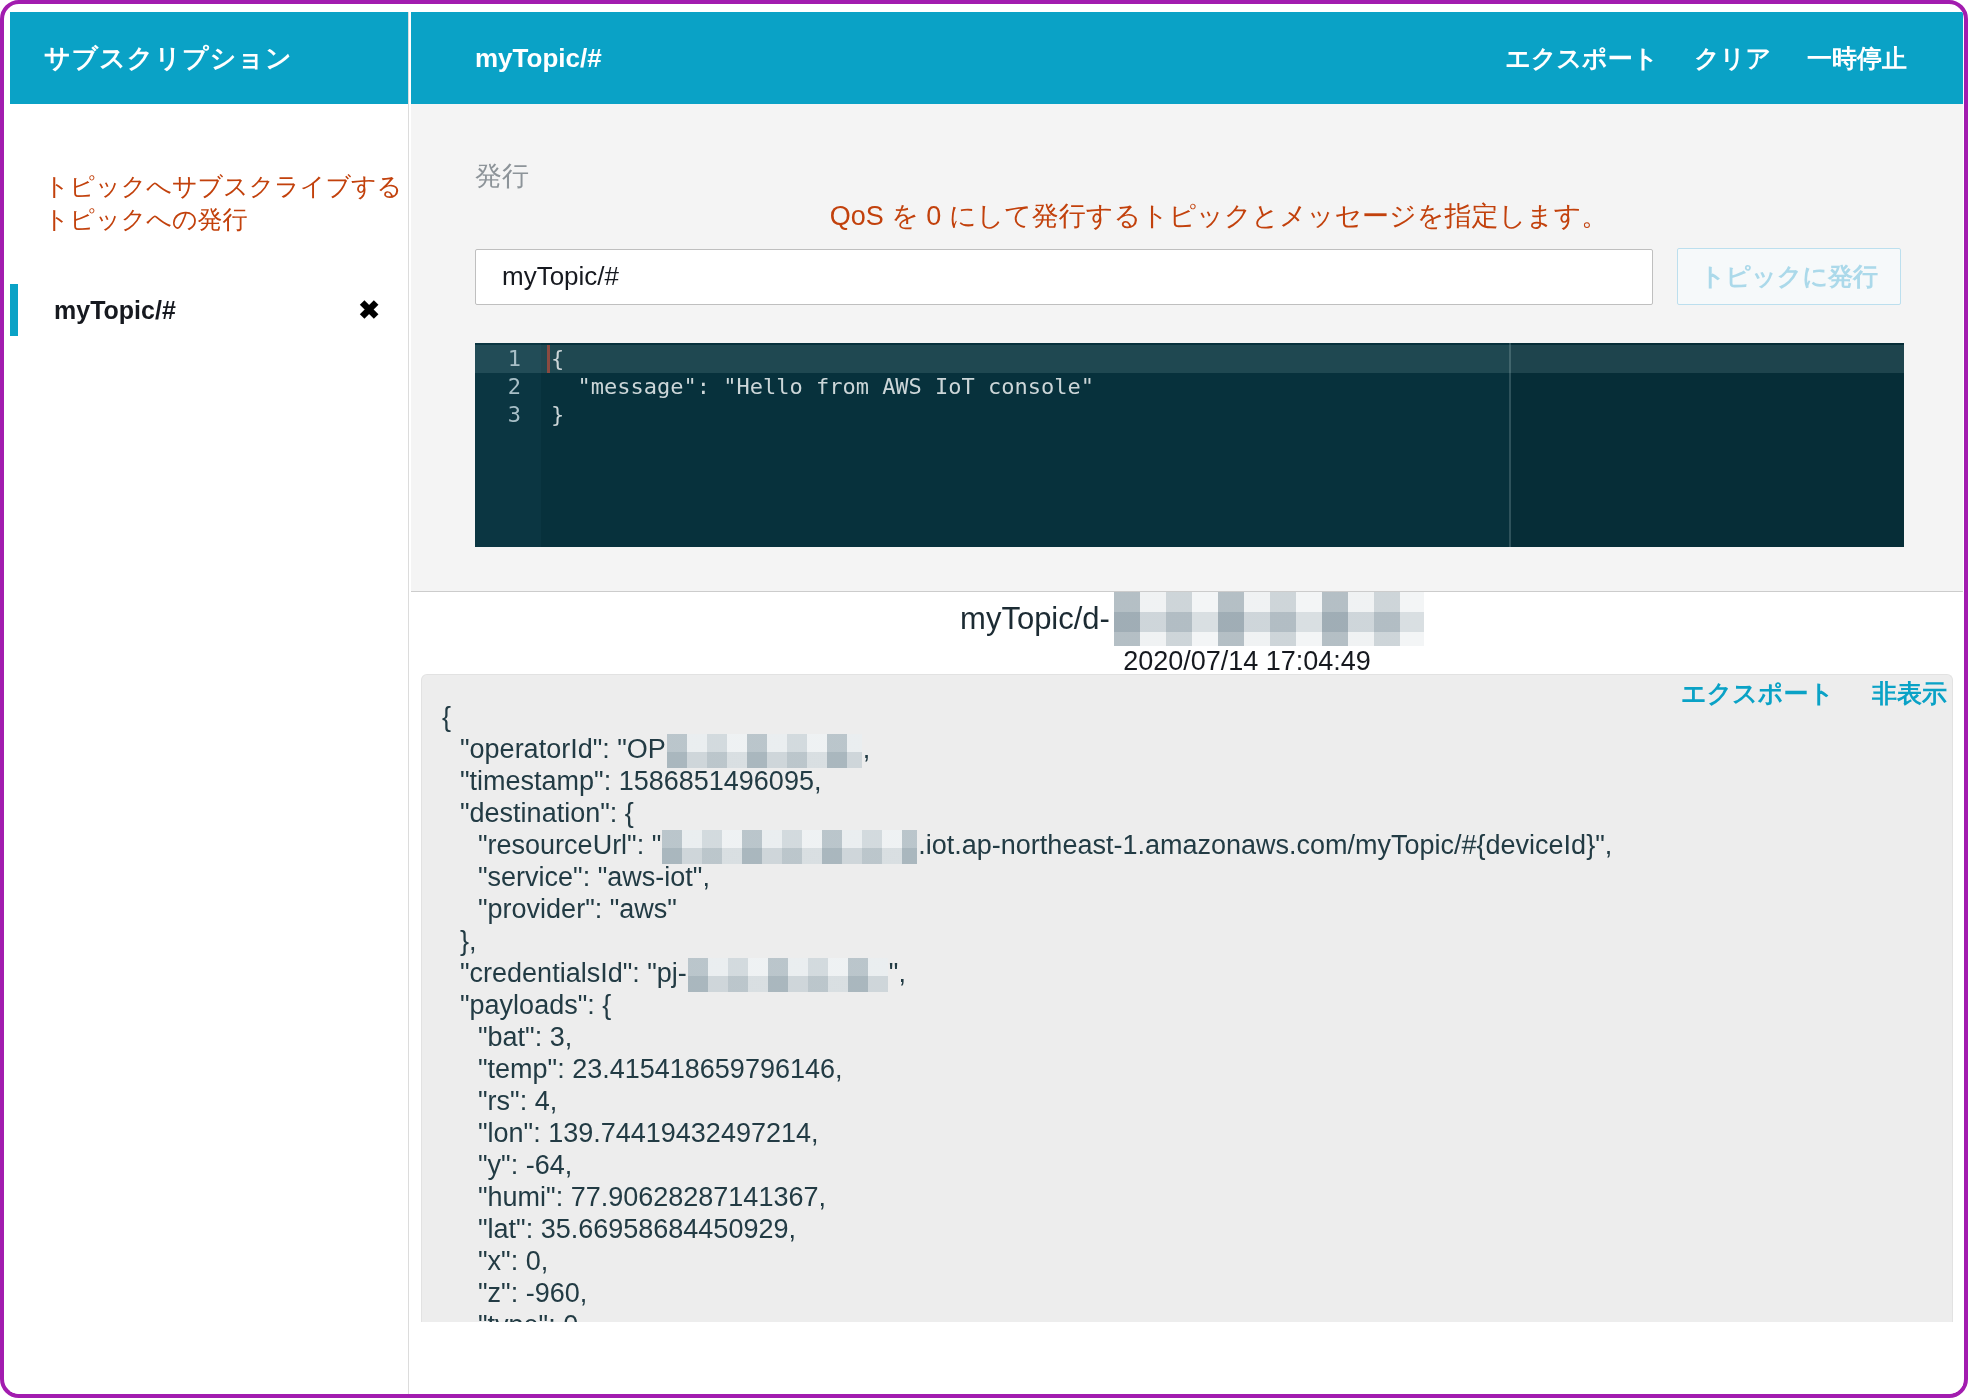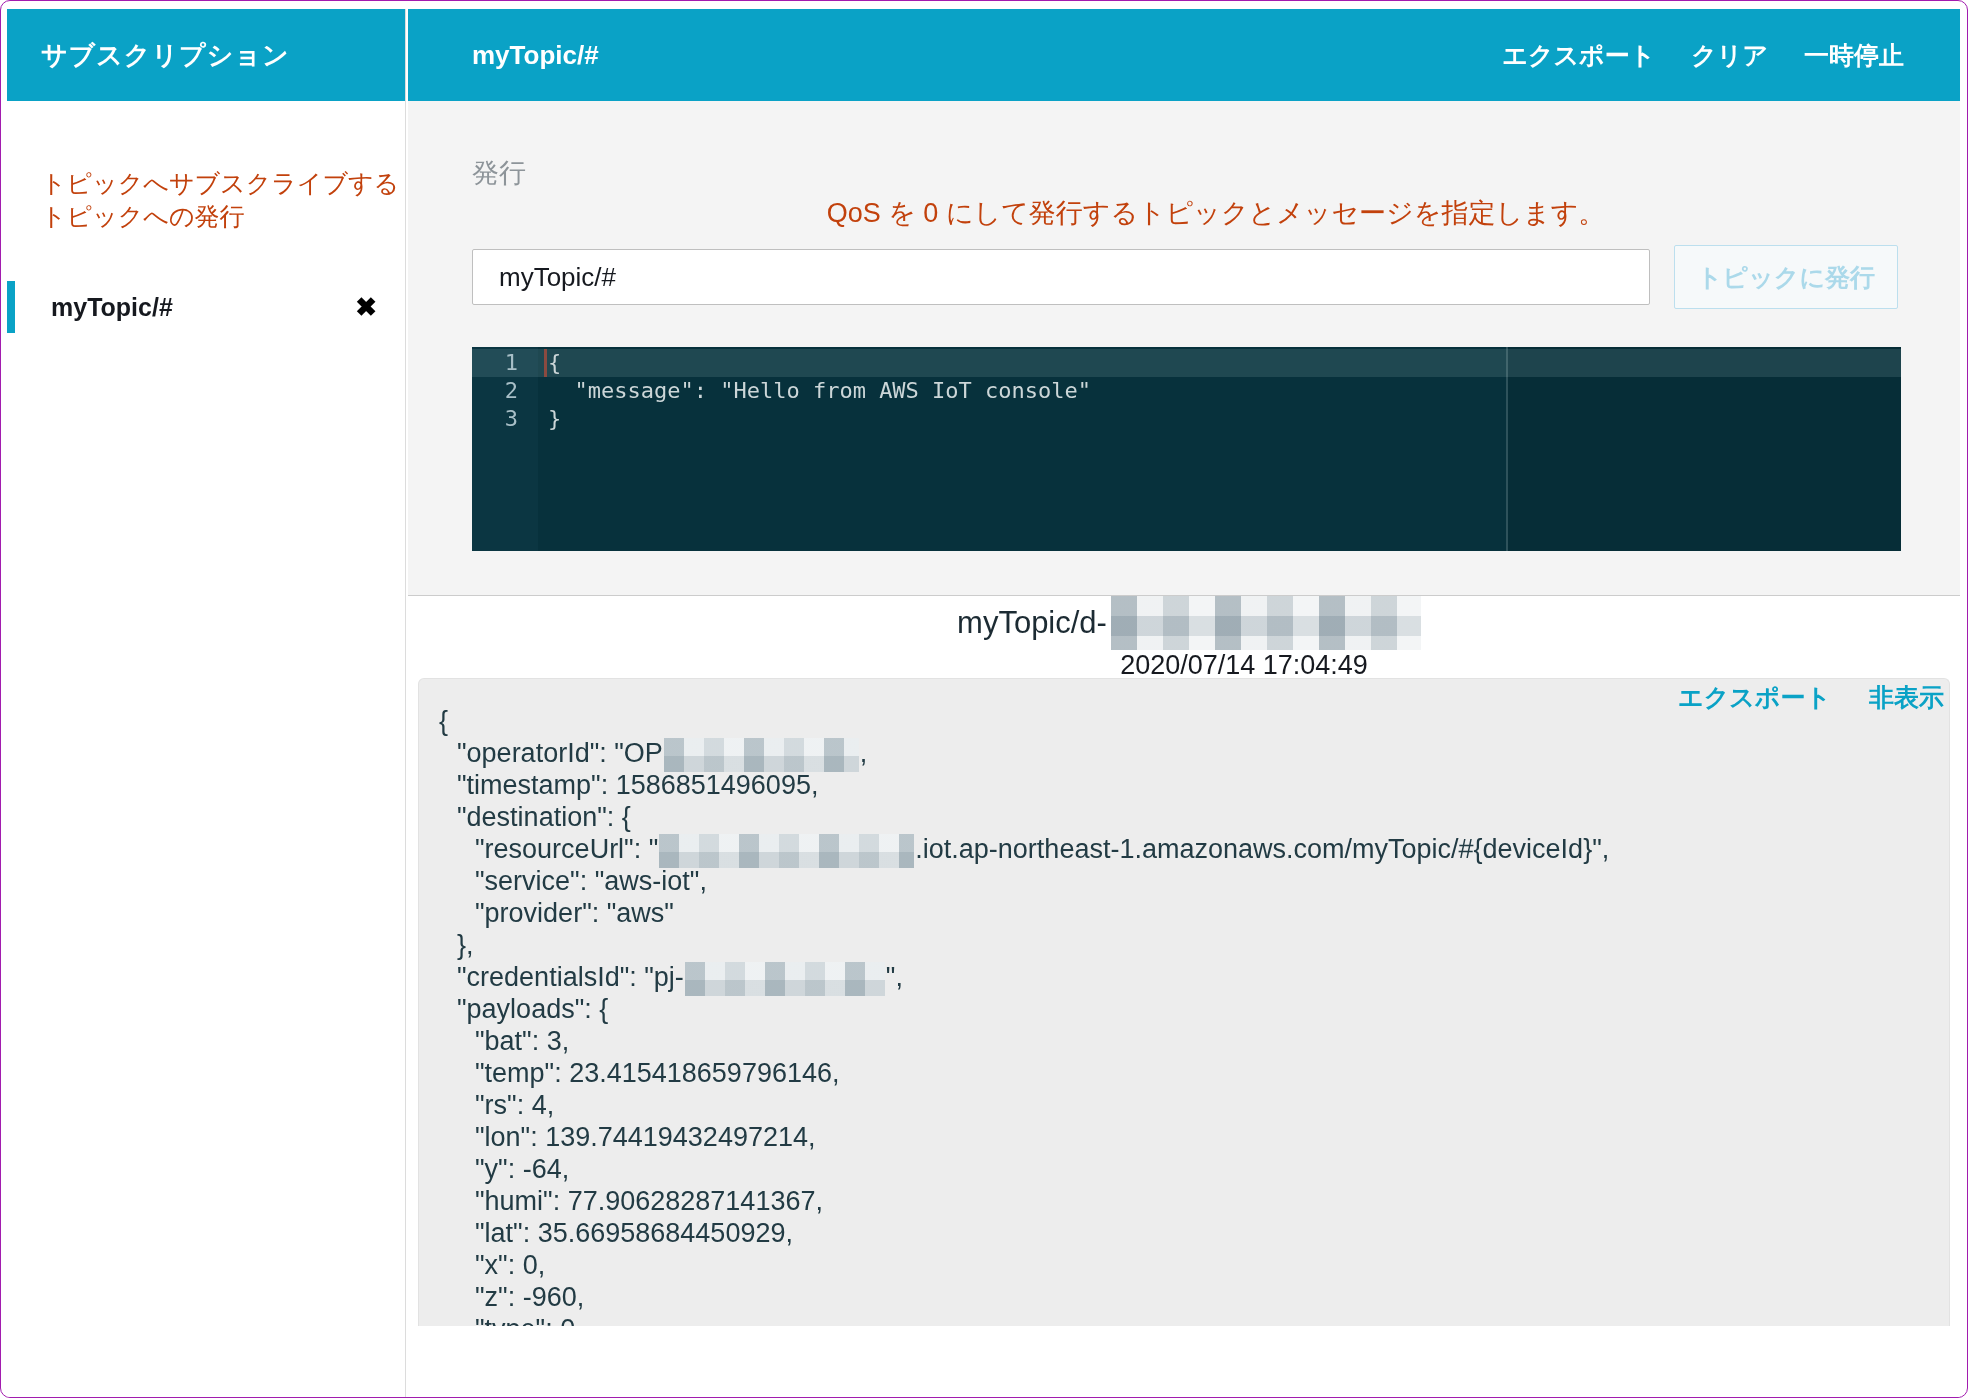--- a/index.html
+++ b/index.html
@@ -1,19 +1,19 @@
 <!DOCTYPE html>
 <html><head>
 <meta charset="utf-8">
 <style>
   * { box-sizing: border-box; margin: 0; padding: 0; }
   html,body { background:#fff; }
   body { font-family: "Liberation Sans", sans-serif; }
   .page { position:relative; width:1968px; height:1398px; background:#fff;
-          border:1px solid #a21caf; border-radius:10px; overflow:hidden; }
+          border:4px solid #a21caf; border-radius:19px; overflow:hidden; }
 
   
   .sidebar { position:absolute; left:6px; top:8px; width:399px; height:1390px;
              background:#fff; border-right:1px solid #dcdcdc; }
   .sb-header { height:92px; background:#0AA2C6; color:#fff; font-size:26px; font-weight:bold;
                display:flex; align-items:center; padding-left:34px; letter-spacing:1px; }
   .sb-link { display:block; margin:0 0 0 34px; color:#c2410c; font-size:25px; font-weight:normal;
              text-decoration:none; cursor:pointer; }
   .sb-link.first { margin-top:66px; }
   .sb-link.second { }
@@ -31,21 +31,21 @@
   .mh-actions a { color:#fff; font-size:25px; font-weight:bold; text-decoration:none; cursor:pointer; }
 
   
   .publish { background:#f4f4f4; padding:56px 0 44px 64px; border-bottom:1px solid #cccccc; }
   .pub-heading { font-size:27px; color:#8d9499; line-height:32px; }
   .pub-desc { font-size:27px; color:#c2410c; line-height:32px; margin-top:8px;text-align:center; }
   .pub-row { margin-top:16px; display:flex; align-items:center; }
   .topic-input { width:1178px; height:56px; border:1px solid #bfbfbf; border-radius:2px;
                  background:#fff; font-size:26px; color:#16191f; padding:0 26px;
                  font-family:"Liberation Sans", sans-serif; }
-  .pub-btn { margin-left:24px; width:224px; height:64px; background:#f6f9fa;
+  .pub-btn { margin-left:24px; width:224px; height:57px; background:#f6f9fa;
              border:1px solid #bcdfee; border-radius:2px; color:#abd9ea;
              font-size:25px; font-weight:bold; cursor:not-allowed;
              font-family:"Liberation Sans", sans-serif; }
 
   
   .editor { position:relative; margin-top:38px; width:1429px; height:204px;
             background:#07313C; overflow:hidden; font-family:"DejaVu Sans Mono", monospace;
             padding-top:2px; cursor:text; }
   .ed-gutter-bg { position:absolute; left:0; top:0; width:66px; height:204px; background:#0B3642; }
   .ed-print-margin { position:absolute; left:1034px; top:0; width:2px; height:204px;

